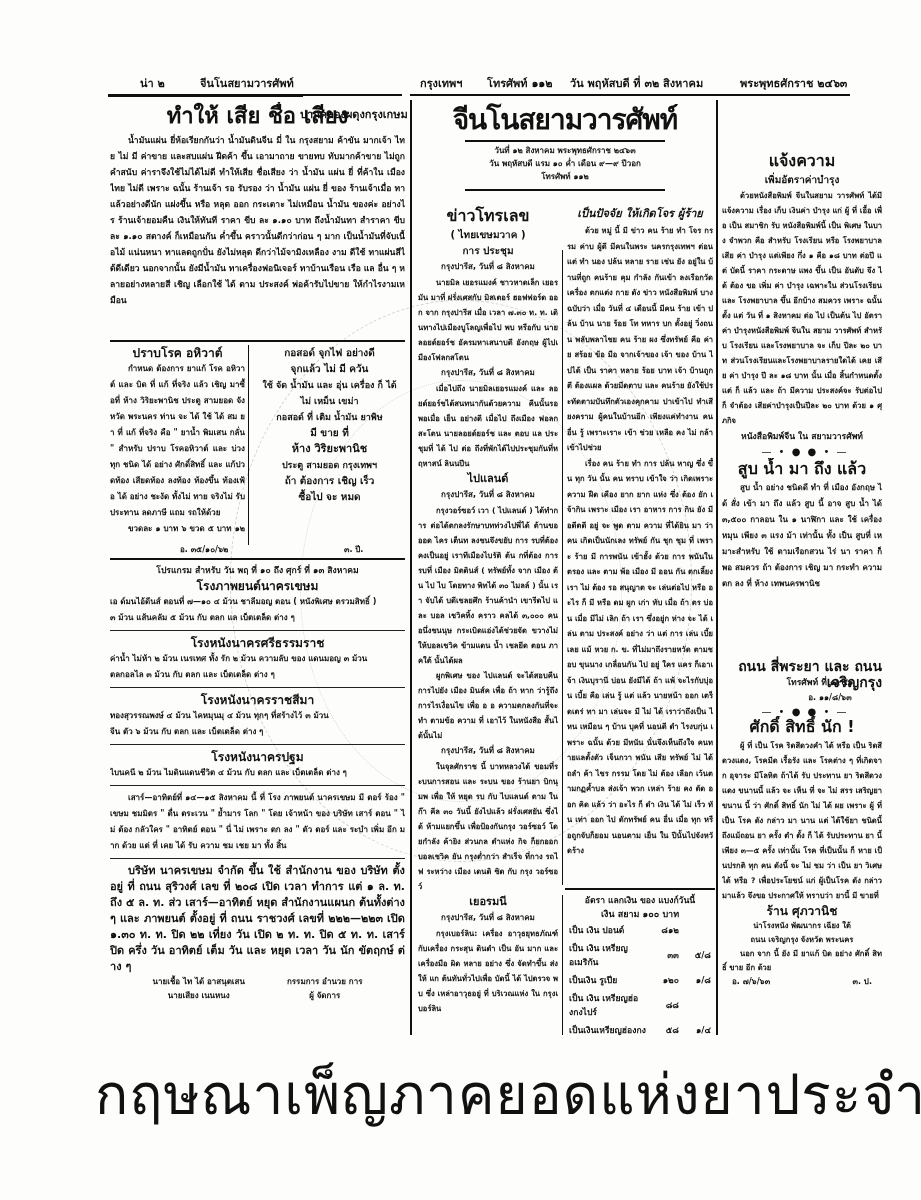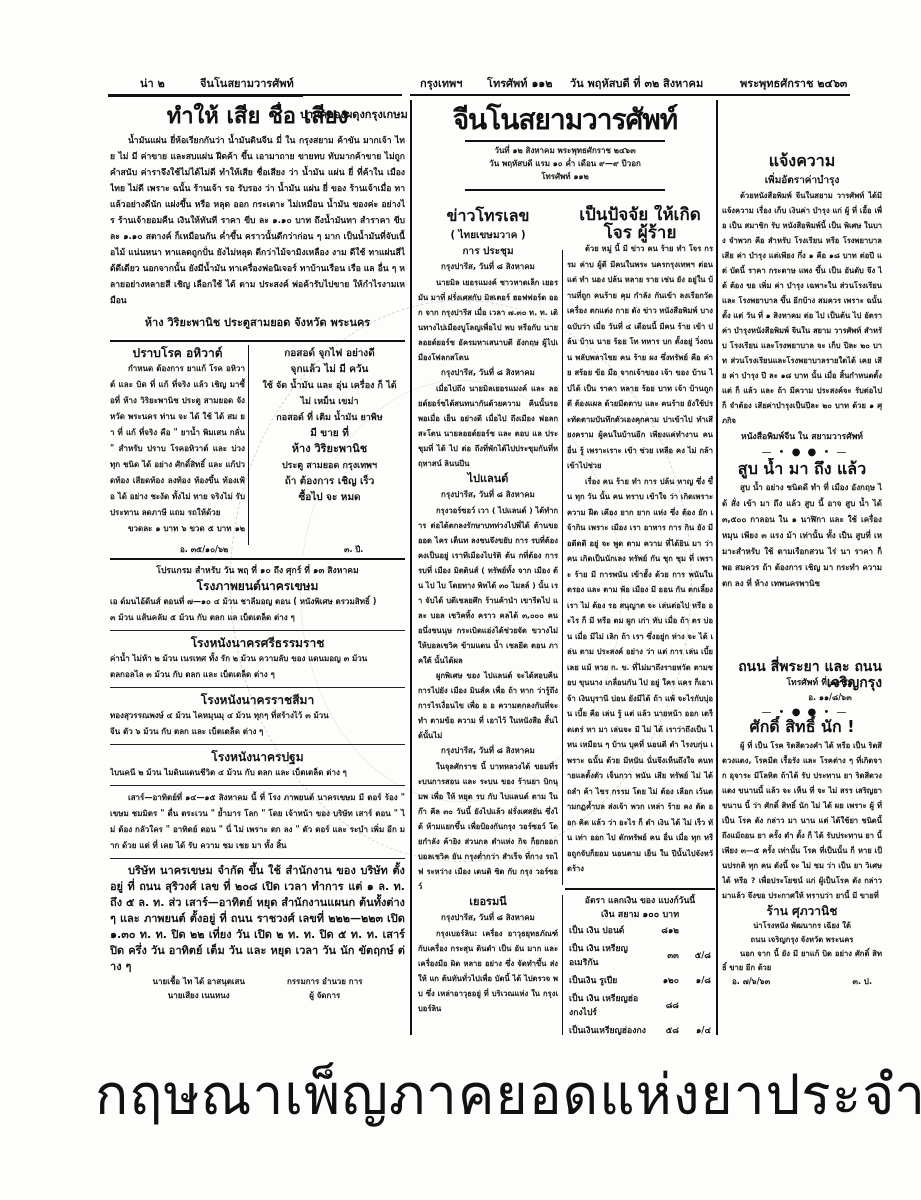--- a/index.html
+++ b/index.html
@@ -51,21 +51,20 @@
   <div class="vrule" style="left:716px; top:100px; height:935px;"></div>
   <div class="vrule" style="left:248px; top:345px; height:200px; width:1px;"></div>
   <div class="vrule" style="left:562px; top:250px; height:635px; width:1px;"></div>
   <div class="vrule" style="left:562px; top:895px; height:140px; width:1px;"></div>
 
   <div class="col" style="left:110px; top:102px; width:295px; height:240px;">
     <div class="head h-big">ทำให้ เสีย ชื่อ เสียง</div>
     <div class="txt" style="margin-top:2px;">
         <p>น้ำมันแผ่น ยี่ห้อเรียกกันว่า น้ำมันดินจีน มี่ ใน กรุงสยาม ค้าขัน มากเจ้า ไทย ไม่ มี ค่าขาย และสบแผ่น ฝีดค้า ขึ้น เอามาถาย ขายทบ ทับมากค้าขาย ไม่ถูก คำสนับ ค่าราจึงใช้ไม่ได้ไม่ดี ทำให้เสีย ชื่อเสียง ว่า น้ำมัน แผ่น ยี่ ที่ค้าใน เมือง ไทย ไม่ดี เพราะ ฉนั้น ร้านเจ้า รอ รับรอง ว่า น้ำมัน แผ่น ยี่ ของ ร้านเจ้าเมื่อ ทาแล้วอย่างดีนัก แผ่งขึ้น หรือ หลุด ออก กระเตาะ ไม่เหมือน น้ำมัน ของค่ะ อย่างไร ร้านเจ้ายอมคืน เงินให้ทันที ราคา ขีบ ละ ๑.๑๐ บาท ถึงน้ำมันทา สำราคา ขีบ ละ ๑.๑๐ สตางค์ ก็เหมือนกัน ค่ำขึ้น คราวนั้นดีกว่าก่อน ๆ มาก เป็นน้ำมันที่จับเนื้อไม้ แน่นหนา ทาแลดถูกปั่น ยังไม่หลุด ดีกว่าไม้จามิงเหลือง งาม ดีใช้ ทาแผ่นสีได้ดีเดียว นอกจากนั้น ยังมีน้ำมัน ทาเครื่องฟอนิเจอร์ ทาบ้านเรือน เรือ แล อื่น ๆ หลายอย่างหลายสี เชิญ เลือกใช้ ได้ ตาม ประสงค์ พ่อค้ารับไปขาย ให้กำไรงามเหมือน</p>
       </div>
-    <div class="sig" style="margin-top:6px;">ห้าง วิริยะพานิช ประตูสามยอด จังหวัด พระนคร</div>
   </div>
   <div class="rule" style="left:110px; top:340px; width:295px; height:2px;"></div>
 
   <div class="col" style="left:110px; top:345px; width:135px; height:195px;">
     <div class="head h-sm">ปราบโรค อหิวาต์</div>
     <div class="txt" style="font-size:8px;">
         <p>กำหนด ต้องการ ยาแก้ โรค อหิวาต์ และ บิด ที่ แก้ ที่จริง แล้ว เชิญ มาซื้อที่ ห้าง วิริยะพานิช ประตู สามยอด จังหวัด พระนคร ท่าน จะ ได้ ใช้ ได้ สม ยา ที่ แก้ ที่จริง คือ " ยาน้ำ พิมเสน กลั่น " สำหรับ ปราบ โรคอหิวาต์ และ บ่วง ทุก ชนิด ได้ อย่าง ศักดิ์สิทธิ์ และ แก้ปวดท้อง เสียดท้อง ลงท้อง ท้องขึ้น ท้องเฟ้อ ได้ อย่าง ชะงัด ทั้งไม่ ทาย จริงไม่ รับประทาน ลดภาษี แถม รถให้ด้วย</p>
       </div>
     <div class="txt" style="font-size:8px;">
         <p>ขวดละ ๑ บาท ๖ ขวด ๕ บาท ๑๒ ขวด ๙ บาท</p>
@@ -164,21 +163,21 @@
         <p>ในจุลศักราช นี้ บาทหลวงได้ ขอมที่ระบนการสอน และ ระบน ของ ร้านยา บิกนุมพ เพื่อ ให้ หยุด รบ กับ ไบแลนด์ ตาม ใน ก๊า คีล ๓๐ วันนี้ ยังไปแล้ว ฝรั่งเศสยัน ซึ่งได้ ห้ามแยกขึ้น เพื่อป้องกันกรุง วอร์ซอว์ โดยกำลัง ค้ายิง ส่วนกล ตำแห่ง กิจ ก็ยกออก บอลเชวิค ยัน กรุงต่ำกว่า สำเร็จ ที่กาง รถไฟ ระหว่าง เมือง เดนดิ ซิด กับ กรุง วอร์ซอว์</p>
       </div>
     <div class="txt-c" style="font-size:11px;">เยอรมนี</div>
     <div class="txt-c" style="font-size:8px;">กรุงปารีส, วันที่ ๘ สิงหาคม</div>
     <div class="txt" style="font-size:7.6px; line-height:15px;">
         <p>กรุงเบอร์ลิน: เครื่อง อาวุธยุทธภัณฑ์ กับเครื่อง กระสุน ดินดำ เป็น อัน มาก และ เครื่องมือ ผิด หลาย อย่าง ซึ่ง จัดทำขึ้น ส่งให้ แก ต้นทันทั่วไปเพื่อ บัดนี้ ได้ ไปตรวจ พบ ซึ่ง เหล่าอาวุธอยู่ ที่ บริเวณแห่ง ใน กรุงเบอร์ลิน</p>
       </div>
   </div>
 
   <div class="col" style="left:567px; top:205px; width:146px; height:680px;">
-    <div class="head" style="font-size:17px; line-height:18px;">เป็นปัจจัย ให้เกิดโจร ผู้ร้าย</div>
+    <div class="head" style="font-size:11px; line-height:18px;font-style:italic;">เป็นปัจจัย ให้เกิดโจร ผู้ร้าย</div>
     <div class="txt" style="font-size:7.6px; line-height:15.5px;">
         <p>ด้วย หมู่ นี้ มี ข่าว คน ร้าย ทำ โจร กรรม ค่าบ ผู้ดี มีคนในพระ นครกรุงเทพฯ ต่อน แต่ ทำ นอง ปล้น หลาย ราย เช่น ยัง อยู่ใน บ้านที่ถูก คนร้าย คุม กำลัง กันเข้า ลงเรือกวัด เครื่อง ตกแต่ง กาย ดัง ข่าว หนังสือพิมพ์ บางฉบับว่า เมื่อ วันที่ ๔ เดือนนี้ มีคน ร้าย เข้า ปล้น บ้าน นาย ร้อย โท ทหาร บก ตั้งอยู่ วิ่งถนน พลับพลาไชย คน ร้าย ผง ซึ่งทรัพย์ คือ ค่าย สร้อย ข้อ มือ จากเจ้าของ เจ้า ของ บ้าน ไปได้ เป็น ราคา หลาย ร้อย บาท เจ้า บ้านถูกตี ต้องแผล ด้วยมีดตาบ และ คนร้าย ยังใช้ประทัดตามบันทึกตัวเองคุกคาม ปาเข้าไป ทำเสียงคราม ผู้คนในบ้านอีก เพียงแค่ทำงาน คน อื่น รู้ เพราะเราะ เข้า ช่วย เหลือ คง ไม่ กล้า เข้าไปช่วย</p>
       </div>
     <div class="txt" style="font-size:7.6px; line-height:15.5px;">
         <p>เรื่อง คน ร้าย ทำ การ ปล้น หาญ ซึ่ง ขึ้น ทุก วัน นั้น คน ทราบ เข้าใจ ว่า เกิดเพราะ ความ ฝืด เคือง ยาก ยาก แห่ง ซึ่ง ต้อง ยัก เจ้ากิน เพราะ เมือง เรา อาหาร การ กิน ยัง มี อดีตดี อยู่ จะ พูด ตาม ความ ที่ได้ยิน มา ว่า คน เกิดเป็นนักเลง ทรัพย์ กัน ชุก ชุม ที่ เพราะ ร้าย มี การพนัน เข้าฮั้ง ด้วย การ พนันใน ตรอง และ ตาม พ้อ เมือง มี ออน กัน ตกเลี้ยง เรา ไม่ ต้อง รอ สนุญาต จะ เล่นต่อไป หรือ อะไร ก็ มี หรือ ดม ผูก เก่า ทับ เมื่อ ถ้า ตร บ่อน เมื่อ มีไม่ เลิก ถ้า เรา ซึ่งอยู่ก ห่าง จะ ได้ เล่น ตาม ประสงค์ อย่าง ว่า แต่ การ เล่น เบี้ย เลย แม้ หวย ก. ข. ที่ไม่มาถึงรายหวัด ตามชอบ ขุนนาง เกลื่อนกัน ไป อยู่ ใคร แคร ก็เอาเจ้า เงินบุรานี บ่อน ยังมีได้ ถ้า แพ้ จะไรกับบุ่อน เบี้ย คือ เล่น รู้ แต่ แล้ว นายหน้า ออก เตร็ดเตร่ ทา มา เล่นจะ มี ไม่ ได้ เราว่าถึงเป็น ไหน เหมือน ๆ บ้าน บุคที่ นอนดี ดำ ไรงบกุ่น เพราะ ฉนั้น ด้วย มีหนัน นั่นจึงเห็นถึงใจ คนทายแลตั้งตัว เจ็นกวา พนัน เสีย ทรัพย์ ไม่ ได้ ถลำ ค้า ไชร กรรม โดย ไม่ ต้อง เลือก เว้นตามกฏค้ำบล ส่งเจ้า พวก เหล่า ร้าย คง ตัด ออก คิด แล้ว ว่า อะไร ก็ ดำ เงิน ได้ ไม่ เร็ว ทัน เท่า ออก ไป ดักทรัพย์ คน อื่น เมื่อ ทุก หรือถูกจับก็ยอม นอนตาม เย็น ใน ปีนั้นไปจังหวัดร้าง</p>
       </div>
   </div>
   <div class="rule" style="left:565px; top:888px; width:150px; height:2px;"></div>
 
   <div class="col" style="left:567px; top:893px; width:146px; height:145px;">

